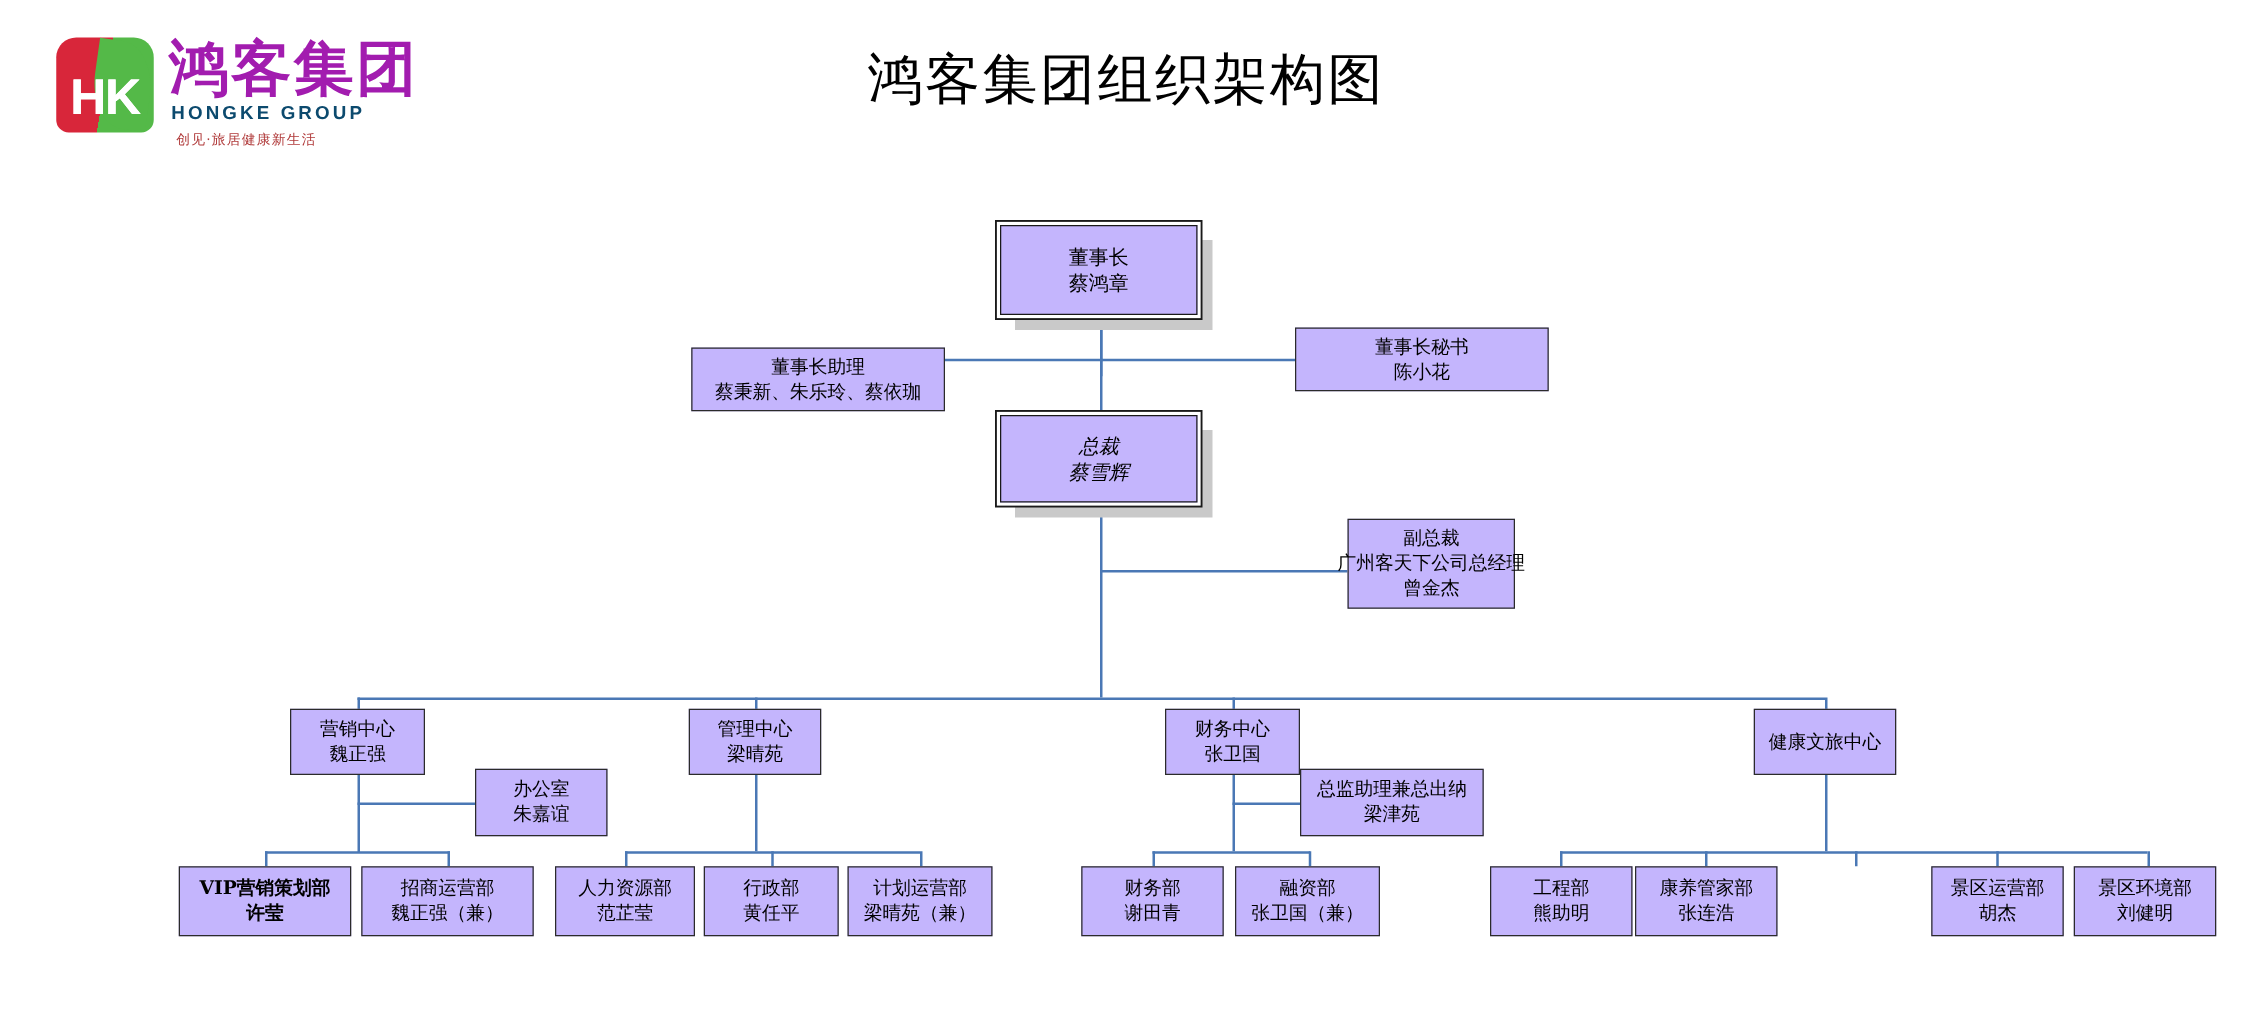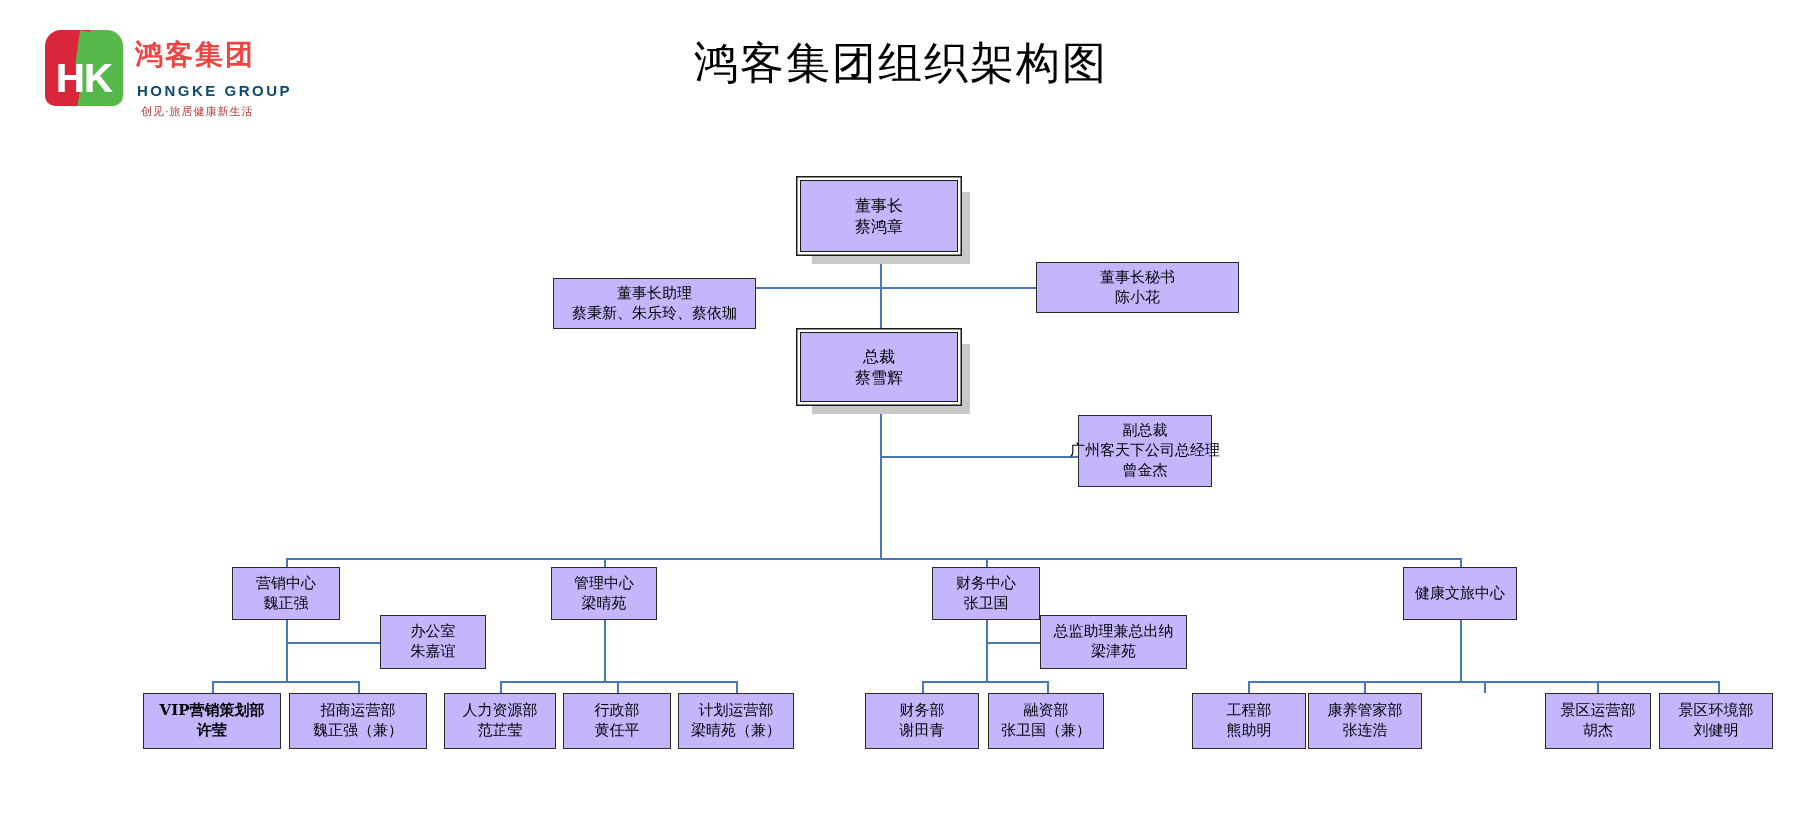--- a/index.html
+++ b/index.html
@@ -31,21 +31,21 @@
     position:absolute;left:0;top:0;width:78px;height:76px;
     color:#ffffff;font-family:"Liberation Sans","DejaVu Sans",sans-serif;
     font-weight:bold;font-size:40px;letter-spacing:-1px;
     display:flex;align-items:center;justify-content:center;
     text-shadow:0 0 0 #fff;
     margin-top:10px;
   }
   .logo-cn{
     position:absolute;left:90px;top:4px;
     font-family:"DejaVu Sans","Liberation Sans",sans-serif;
-    font-weight:bold;font-size:28px;color:#ef4444;letter-spacing:2px;
+    font-weight:bold;font-size:48px;color:#a21caf;letter-spacing:2px;
     line-height:46px;white-space:nowrap;
   }
   .logo-en{
     position:absolute;left:92px;top:54px;
     font-family:"Liberation Sans","DejaVu Sans",sans-serif;
     font-weight:bold;font-size:15px;color:#0c4a6e;letter-spacing:2.5px;
     white-space:nowrap;
   }
   .logo-slogan{
     position:absolute;left:96px;top:76px;
@@ -156,21 +156,21 @@
   <div class="box sz15" style="left:553px;top:262px;width:203px;height:51px;margin-top:16px;">
     <span class="l1">董事长助理</span>
     <span class="l2">蔡秉新、朱乐玲、蔡依珈</span>
   </div>
 
   <div class="box sz15" style="left:1036px;top:262px;width:203px;height:51px;">
     <span class="l1">董事长秘书</span>
     <span class="l2">陈小花</span>
   </div>
 
-  <div class="box exec" style="left:800px;top:332px;width:158px;height:70px;">
+  <div class="box exec" style="left:800px;top:332px;width:158px;height:70px;font-style:italic;">
     <span class="l1">总裁</span>
     <span class="l2">蔡雪辉</span>
   </div>
 
   <div class="box sz15" style="left:1078px;top:415px;width:134px;height:72px;">
     <span class="l1">副总裁</span>
     <span class="l2">广州客天下公司总经理</span>
     <span class="l3">曾金杰</span>
   </div>
 

